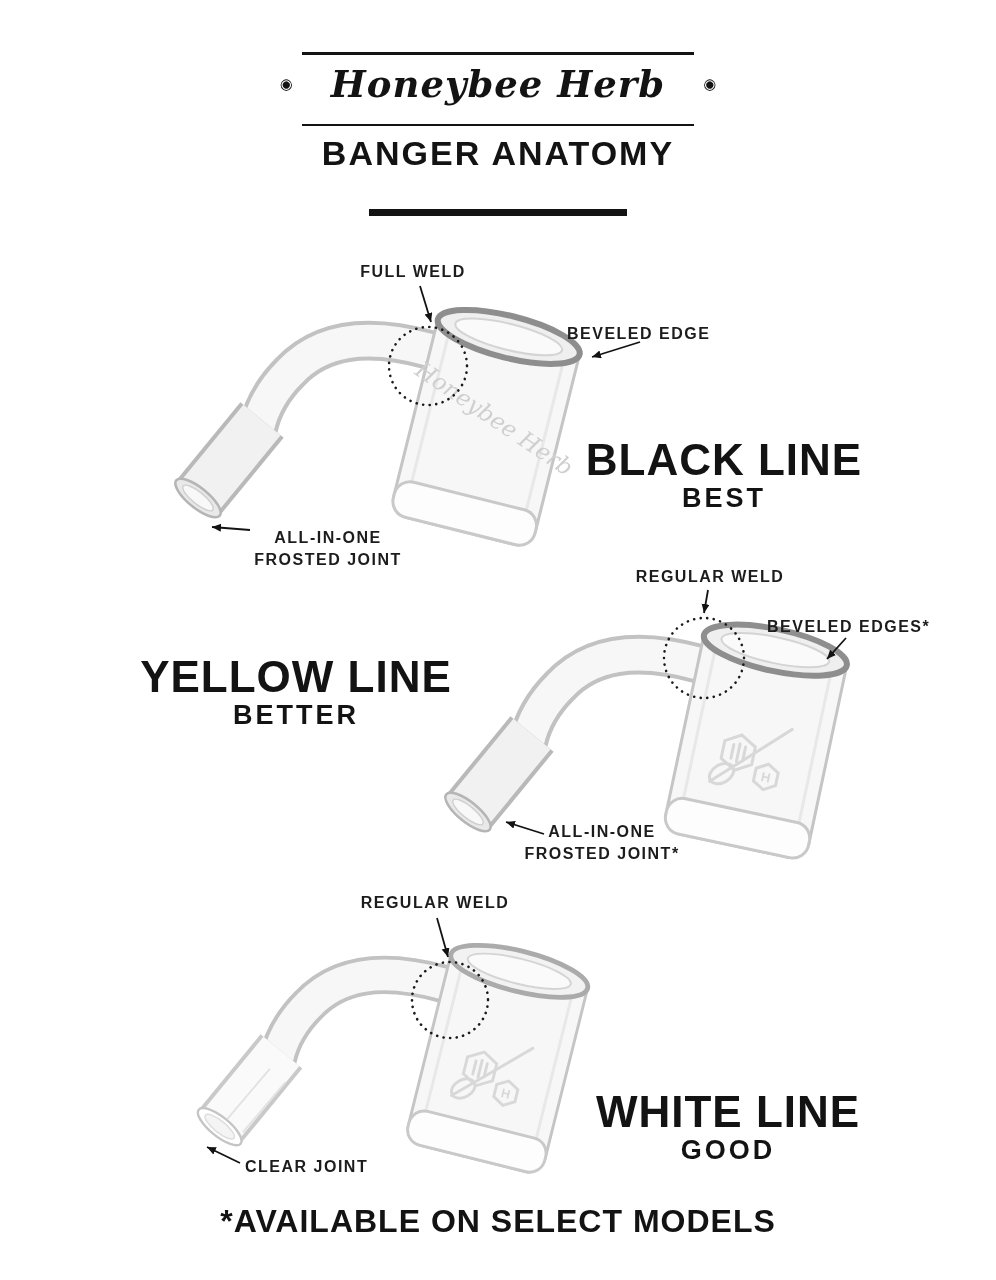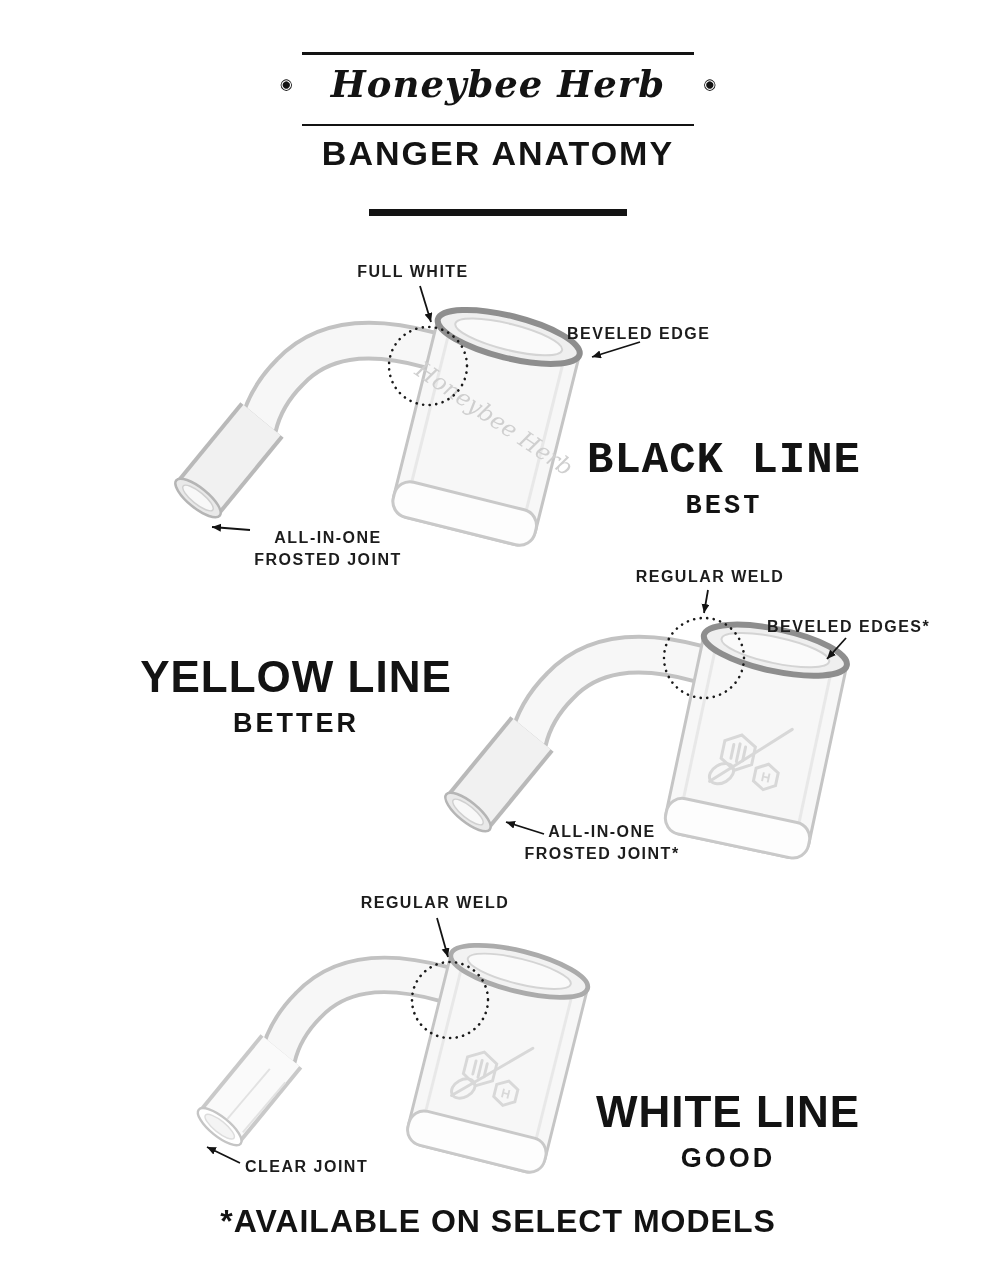--- a/index.html
+++ b/index.html
@@ -34,21 +34,21 @@
   .label {
     position: absolute; font-size: 16px; font-weight: 600;
     letter-spacing: 1.5px; color: #1c1c1c; white-space: nowrap; line-height: 22px;
   }
   .label.center { transform: translateX(-50%); text-align: center; }
   .line-block {
     position: absolute; transform: translateX(-50%);
     text-align: center; white-space: nowrap;
   }
   .line-title { font-size: 44px; font-weight: 800; letter-spacing: 1px; line-height: 1.05; }
-  .line-grade { font-size: 27px; font-weight: 700; letter-spacing: 3px; margin-top: 8px; }
+  .line-grade { font-size: 27px; font-weight: 700; letter-spacing: 3px; }
   .footer-note {
     position: absolute; top: 1203px; width: 100%; text-align: center;
     font-size: 32px; font-weight: 800; letter-spacing: 1px; white-space: nowrap;
   }
   .banger { position: absolute; }
   .overlay { position: absolute; left: 0; top: 0; pointer-events: none; }
 </style>
 </head>
 <body>
 
@@ -167,27 +167,27 @@
     <line x1="437" y1="918" x2="448" y2="957" marker-end="url(#ah)"></line>
     <line x1="240" y1="1163" x2="207" y2="1147" marker-end="url(#ah)"></line>
   </g>
   <g stroke="#1a1a1a" stroke-width="2.6" fill="none" stroke-dasharray="0.1 6.5" stroke-linecap="round">
     <circle cx="428" cy="366" r="39"></circle>
     <circle cx="704" cy="658" r="40"></circle>
     <circle cx="450" cy="1000" r="38"></circle>
   </g>
 </svg>
 
-<div class="label center" style="left:413px; top:261px;">FULL WHITE</div>
+<div class="label center" style="left:413px; top:261px;">FULL WELD</div>
 <div class="label" style="left:567px; top:323px;">BEVELED EDGE</div>
 <div class="label center" style="left:328px; top:527px;">
   <div>ALL-IN-ONE</div>
   <div>FROSTED JOINT</div>
 </div>
-<div class="line-block" style="left:724px; top:437px;font-family:Liberation Mono, monospace;">
+<div class="line-block" style="left:724px; top:437px;">
   <div class="line-title">BLACK LINE</div>
   <div class="line-grade">BEST</div>
 </div>
 
 <div class="label center" style="left:710px; top:566px;">REGULAR WELD</div>
 <div class="label" style="left:767px; top:616px;">BEVELED EDGES*</div>
 <div class="label center" style="left:602px; top:821px;">
   <div>ALL-IN-ONE</div>
   <div>FROSTED JOINT*</div>
 </div>

